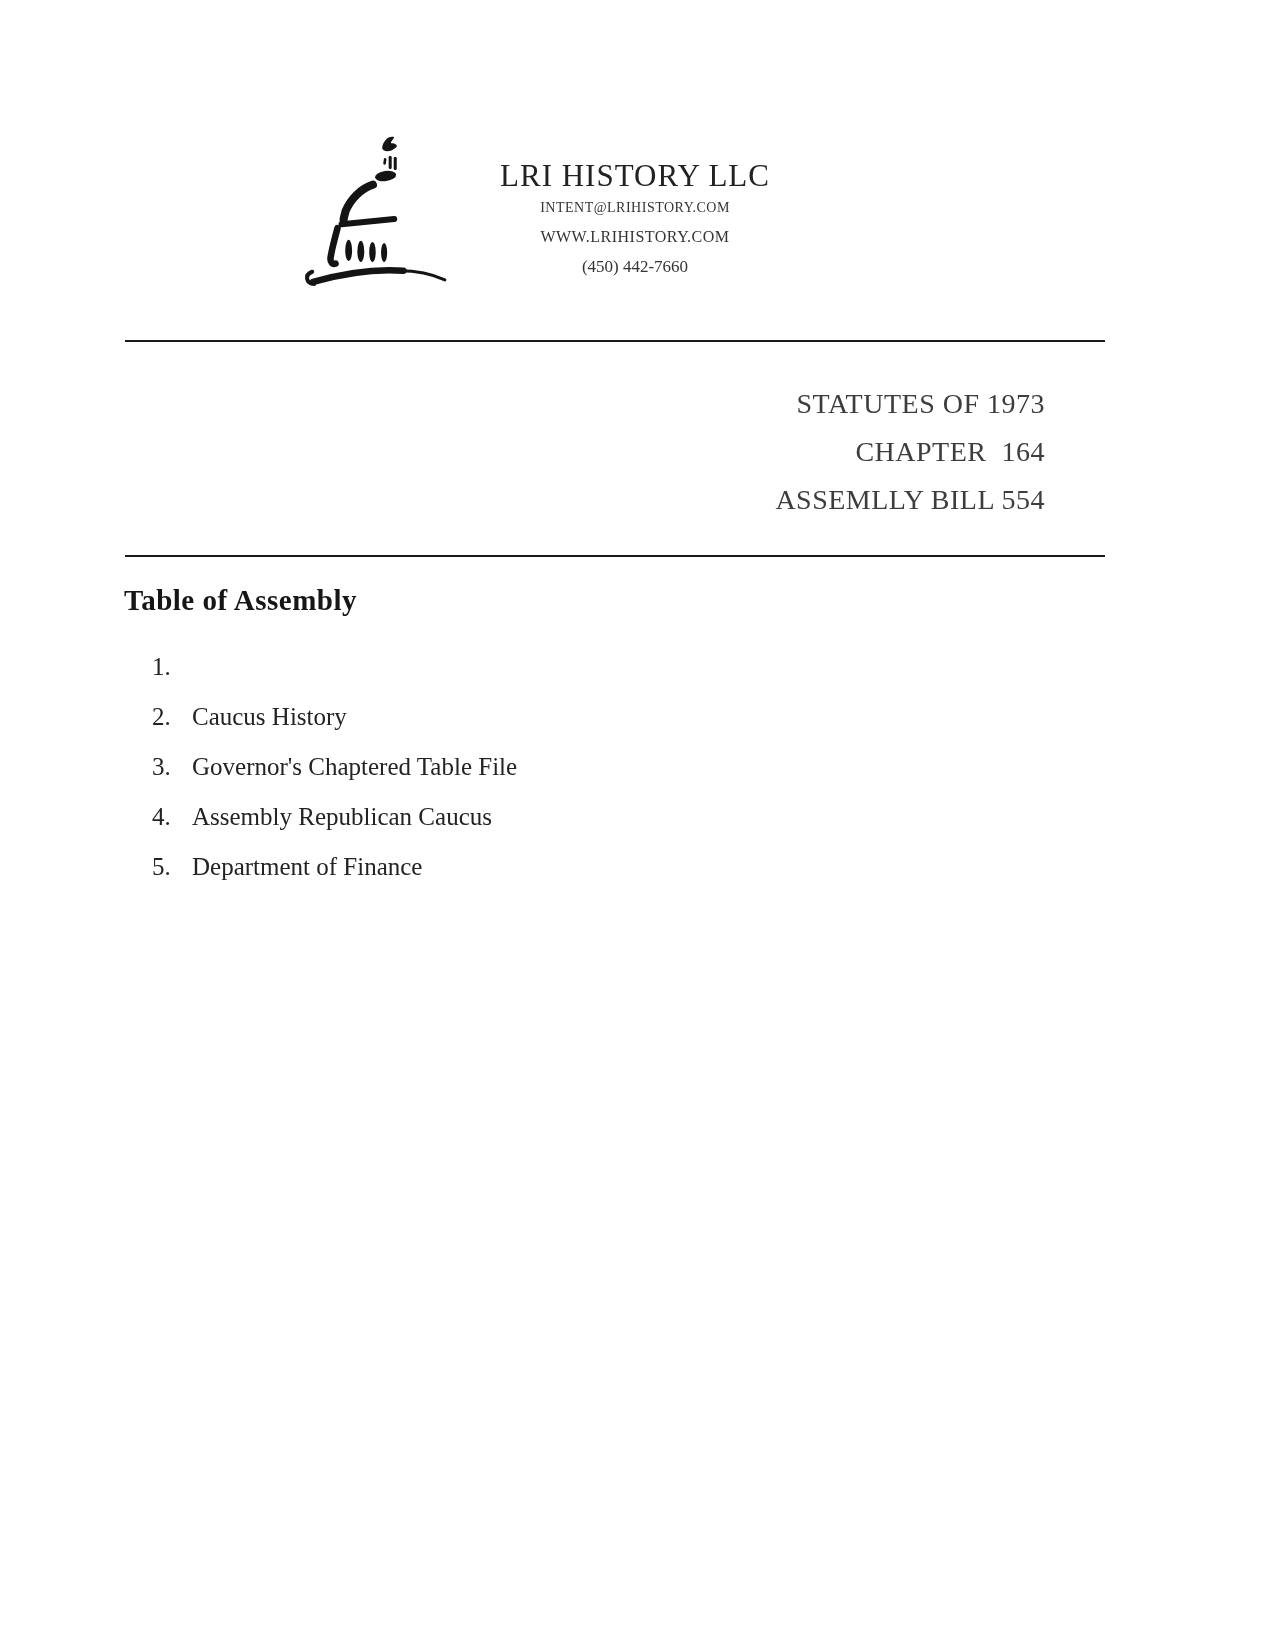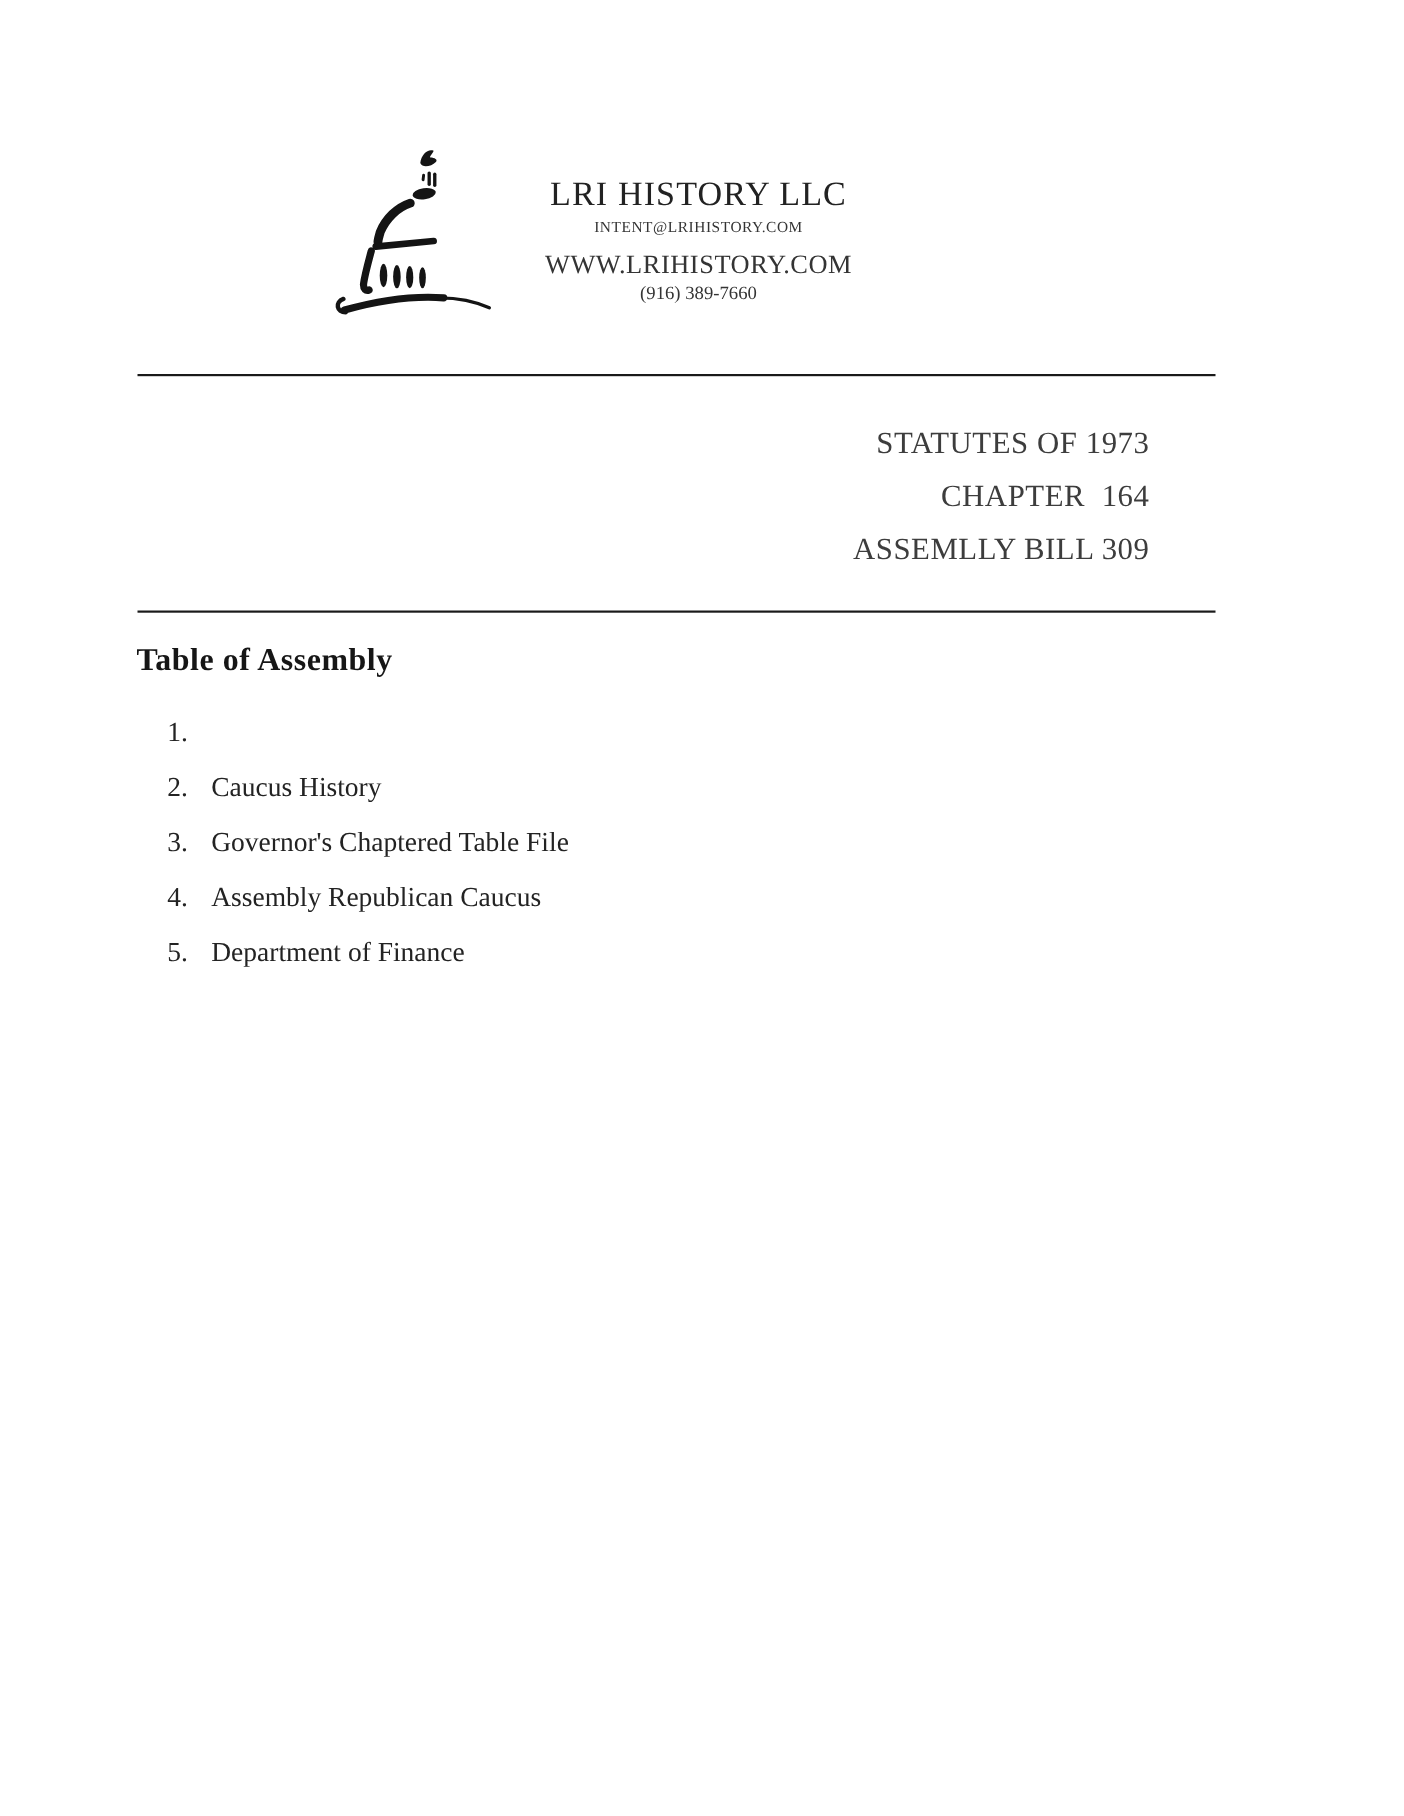--- a/index.html
+++ b/index.html
@@ -31,21 +31,21 @@
     text-align: center;
     color: #2b2b2b;
   }
   .company-name {
     top: 158px;
     font-size: 31px;
     letter-spacing: 1px;
     color: #222222;
   }
   .company-email   { top: 200px; font-size: 14px;   letter-spacing: 0.5px; color: #343434; }
-  .company-website { top: 228px; font-size: 24px; letter-spacing: 0.5px; color: #343434; }
+  .company-website { top: 228px; font-size: 16px; letter-spacing: 0.5px; color: #343434; }
   .company-phone   { top: 257px; font-size: 17px;   color: #343434; }
 
   
   .rule {
     position: absolute;
     left: 125px;
     width: 980px;
     height: 2px;
     background: #1a1a1a;
   }
@@ -118,29 +118,29 @@
     <ellipse cx="83" cy="121" rx="3" ry="9.5" fill="#141414" stroke="none"></ellipse>
 
     <path d="M14,152 C6,152 4,143 12,140" stroke-width="4"></path>
     <path d="M13,150 C45,141 75,137 102,139" stroke-width="6.5"></path>
     <path d="M98,139 C115,139 130,142 143,148" stroke-width="3"></path>
   </svg>
 
   <div class="letterhead company-name">LRI HISTORY LLC</div>
   <div class="letterhead company-email">INTENT@LRIHISTORY.COM</div>
   <div class="letterhead company-website">WWW.LRIHISTORY.COM</div>
-  <div class="letterhead company-phone">(916) 389-7660</div>
+  <div class="letterhead company-phone">(450) 442-7660</div>
 
   <div class="rule rule-top"></div>
   <div class="rule rule-middle"></div>
 
   <div class="reference">
     <div class="ref-line">STATUTES OF 1973</div>
     <div class="ref-line">CHAPTER  164</div>
-    <div class="ref-line">ASSEMLLY BILL 309</div>
+    <div class="ref-line">ASSEMLLY BILL 554</div>
   </div>
 
   <div class="toc-title">Table of Assembly</div>
 
   <div class="toc-list">
     <div class="toc-row">
       <span class="toc-num">1.</span>
     </div>
     <div class="toc-row">
       <span class="toc-num">2.</span>

